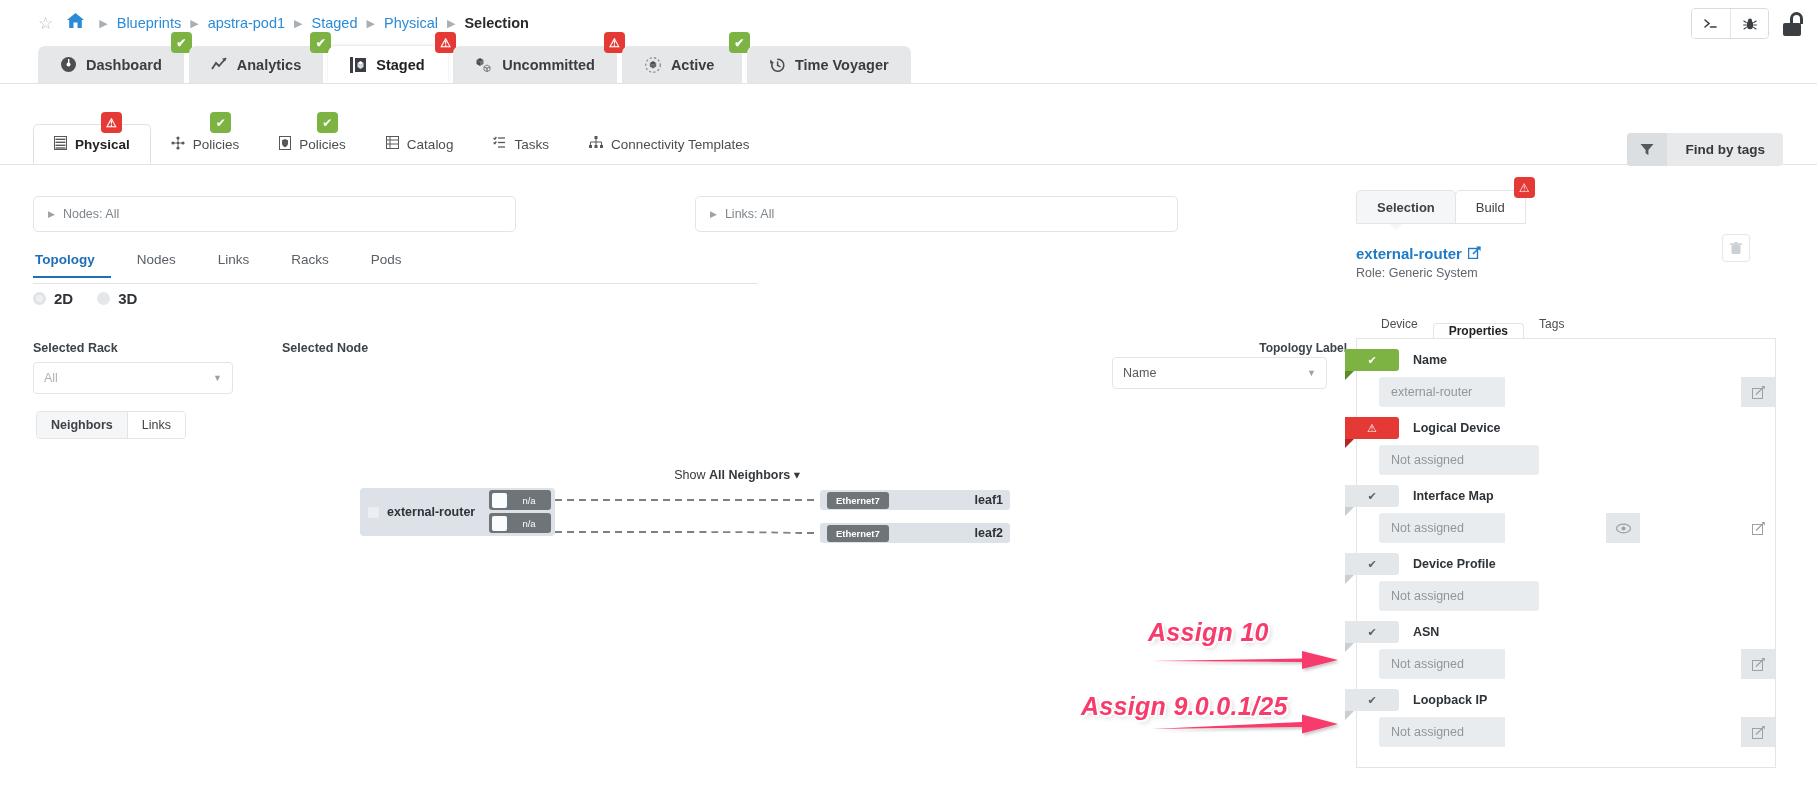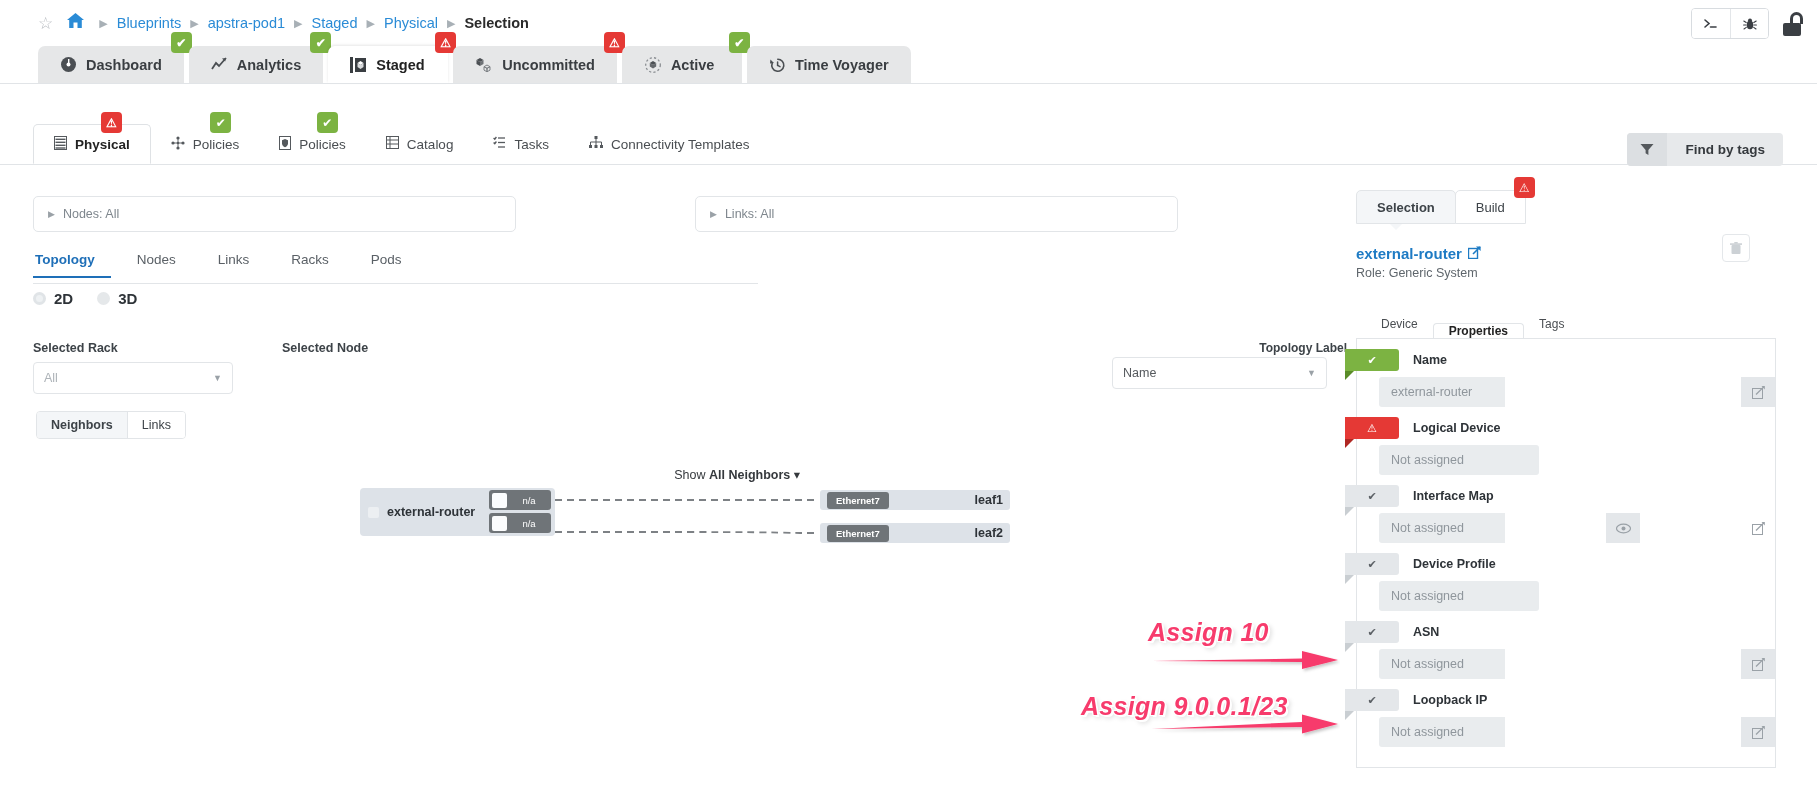--- a/index.html
+++ b/index.html
@@ -652,21 +652,21 @@
     <defs>
         <filter id="sh1" x="-20%" y="-40%" width="150%" height="200%">
       <feDropShadow dx="2" dy="2" stdDeviation="1.6" flood-color="#000" flood-opacity="0.22"></feDropShadow>
         </filter>
       </defs>
     <g filter="url(#sh1)">
       <path d="M2 16 L152 13.5 L152 6 L188 15 L152 24 L152 17 Z" fill="#f73b6c"></path>
     </g>
   </svg>
 
-  <div class="anno" id="anno2">Assign 9.0.0.1/23</div>
+  <div class="anno" id="anno2">Assign 9.0.0.1/25</div>
   <svg class="arrowsvg" id="arr2" width="190" height="30" viewBox="0 0 190 30">
     <defs>
         <filter id="sh2" x="-20%" y="-40%" width="150%" height="200%">
       <feDropShadow dx="2" dy="2" stdDeviation="1.6" flood-color="#000" flood-opacity="0.22"></feDropShadow>
         </filter>
       </defs>
     <g filter="url(#sh2)">
       <path d="M2 19 L152 12 L152 4.5 L188 14 L152 23.5 L152 17 Z" fill="#f73b6c"></path>
     </g>
   </svg>

